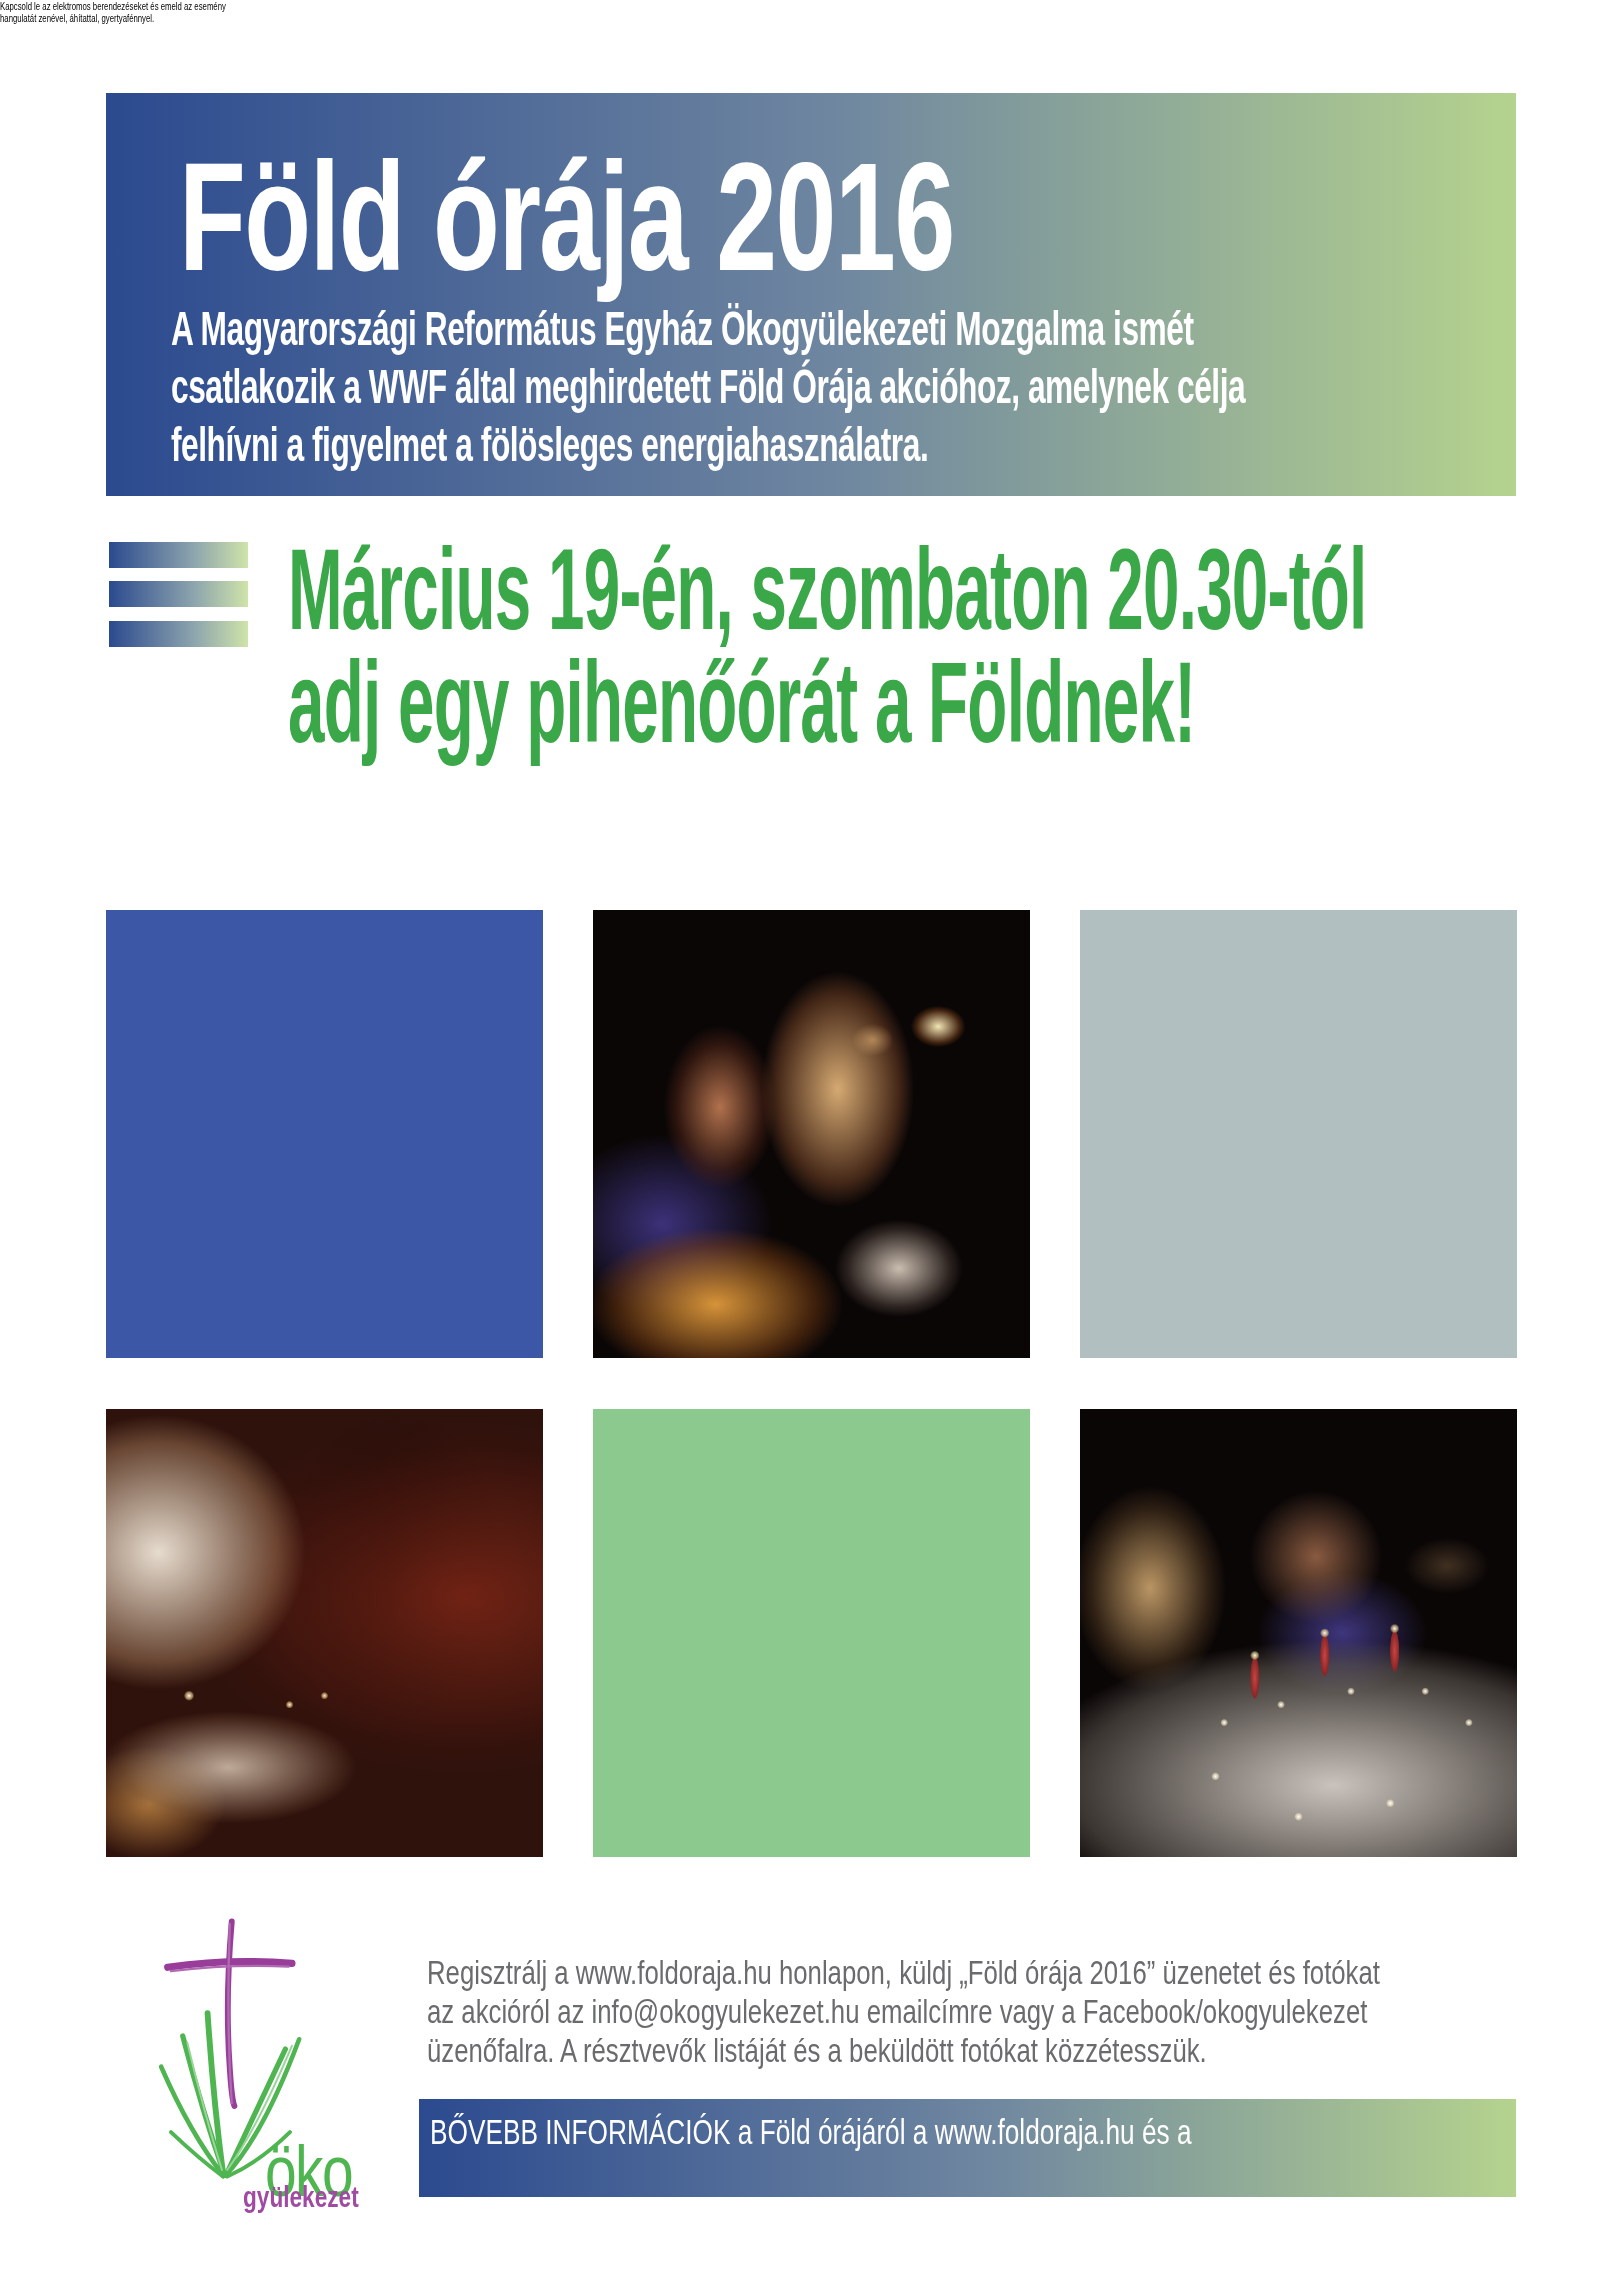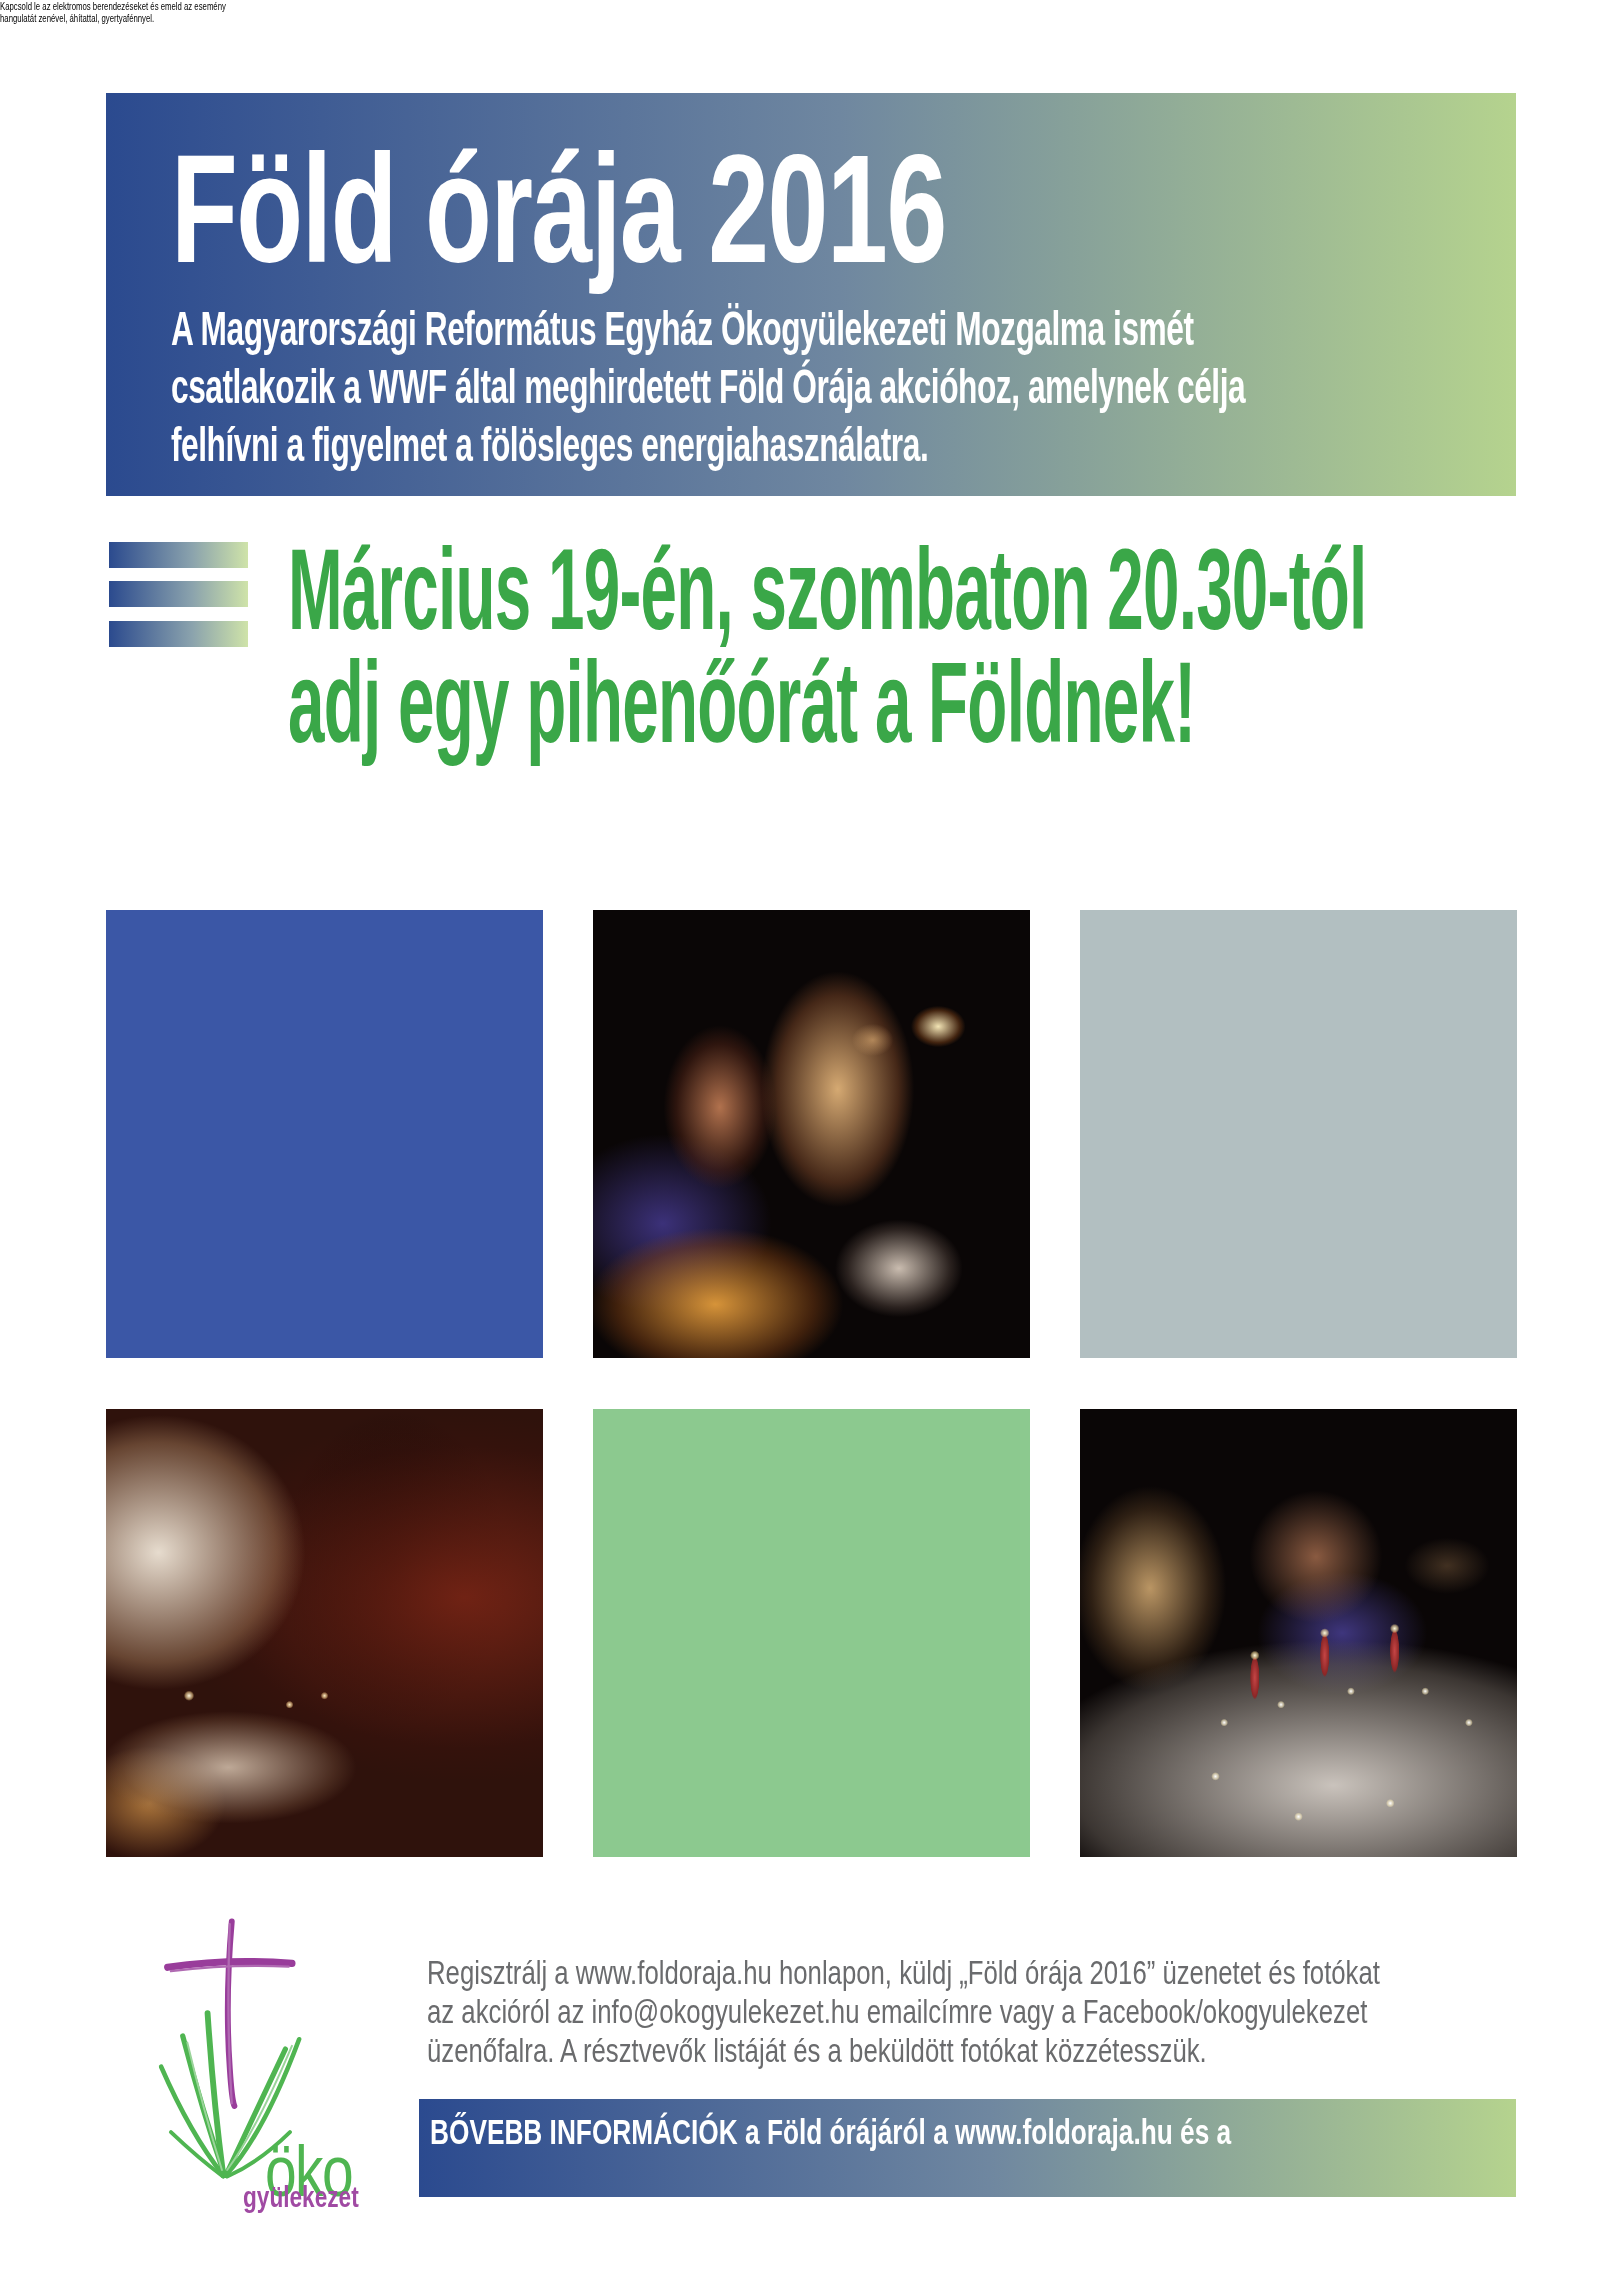--- a/index.html
+++ b/index.html
@@ -14,21 +14,21 @@
   .sx74{transform:scaleX(.74);}
   .sx75{transform:scaleX(.75);}
   .sx78{transform:scaleX(.78);}
 
   
   .hero{
     position:absolute;left:106px;top:93px;width:1410px;height:403px;
     background:linear-gradient(90deg,var(--header-grad-left) 0%,var(--header-grad-mid) 52%,var(--header-grad-right) 100%);
   }
   .hero-title{
-    position:absolute;left:65px;top:39px;margin:0;
+    position:absolute;left:65px;top:39px;margin:8px;
     font-size:154px;line-height:1;font-weight:bold;color:var(--text-white);
     letter-spacing:-2px;
   }
   .hero-sub{position:absolute;left:65px;top:207px;}
   .hero-sub .line{height:58px;line-height:58px;font-size:48px;font-weight:bold;color:var(--text-white);letter-spacing:-0.7px;}
 
   
   .stripe{
     position:absolute;left:109px;width:139px;height:25.5px;
     background:linear-gradient(90deg,var(--stripe-grad-left) 0%, #8ba3ad 60%, var(--stripe-grad-right) 100%);
@@ -99,21 +99,21 @@
     position:absolute;left:228px;top:2168px;margin:15px;
     font-size:29px;line-height:29px;font-weight:bold;color:var(--logo-word-purple);letter-spacing:0px;
   }
   .footer-par{position:absolute;left:427px;top:1953px;}
   .footer-par .line{height:39px;line-height:39px;font-size:33px;color:var(--paragraph-gray);}
   .info-bar{
     position:absolute;left:419px;top:2099px;width:1097px;height:98px;
     background:linear-gradient(90deg,var(--header-grad-left) 0%,var(--header-grad-mid) 52%,var(--header-grad-right) 100%);
   }
   .info-bar .bar-text{position:absolute;left:10.5px;top:11.8px;}
-  .info-bar .line{height:41px;line-height:41px;font-size:35px;font-weight:bold;color:var(--text-white);text-align:right;}
+  .info-bar .line{height:41px;line-height:41px;font-size:35px;font-weight:normal;color:var(--text-white);text-align:right;}
 </style>
 </head>
 <body>
 
 <div class="page">
 
   <header class="hero">
     <h1 class="hero-title"><span class="cond sx71">Föld órája 2016</span></h1>
     <div class="hero-sub">
       <div class="line"><span class="cond sx66">A Magyarországi Református Egyház Ökogyülekezeti Mozgalma ismét</span></div>

